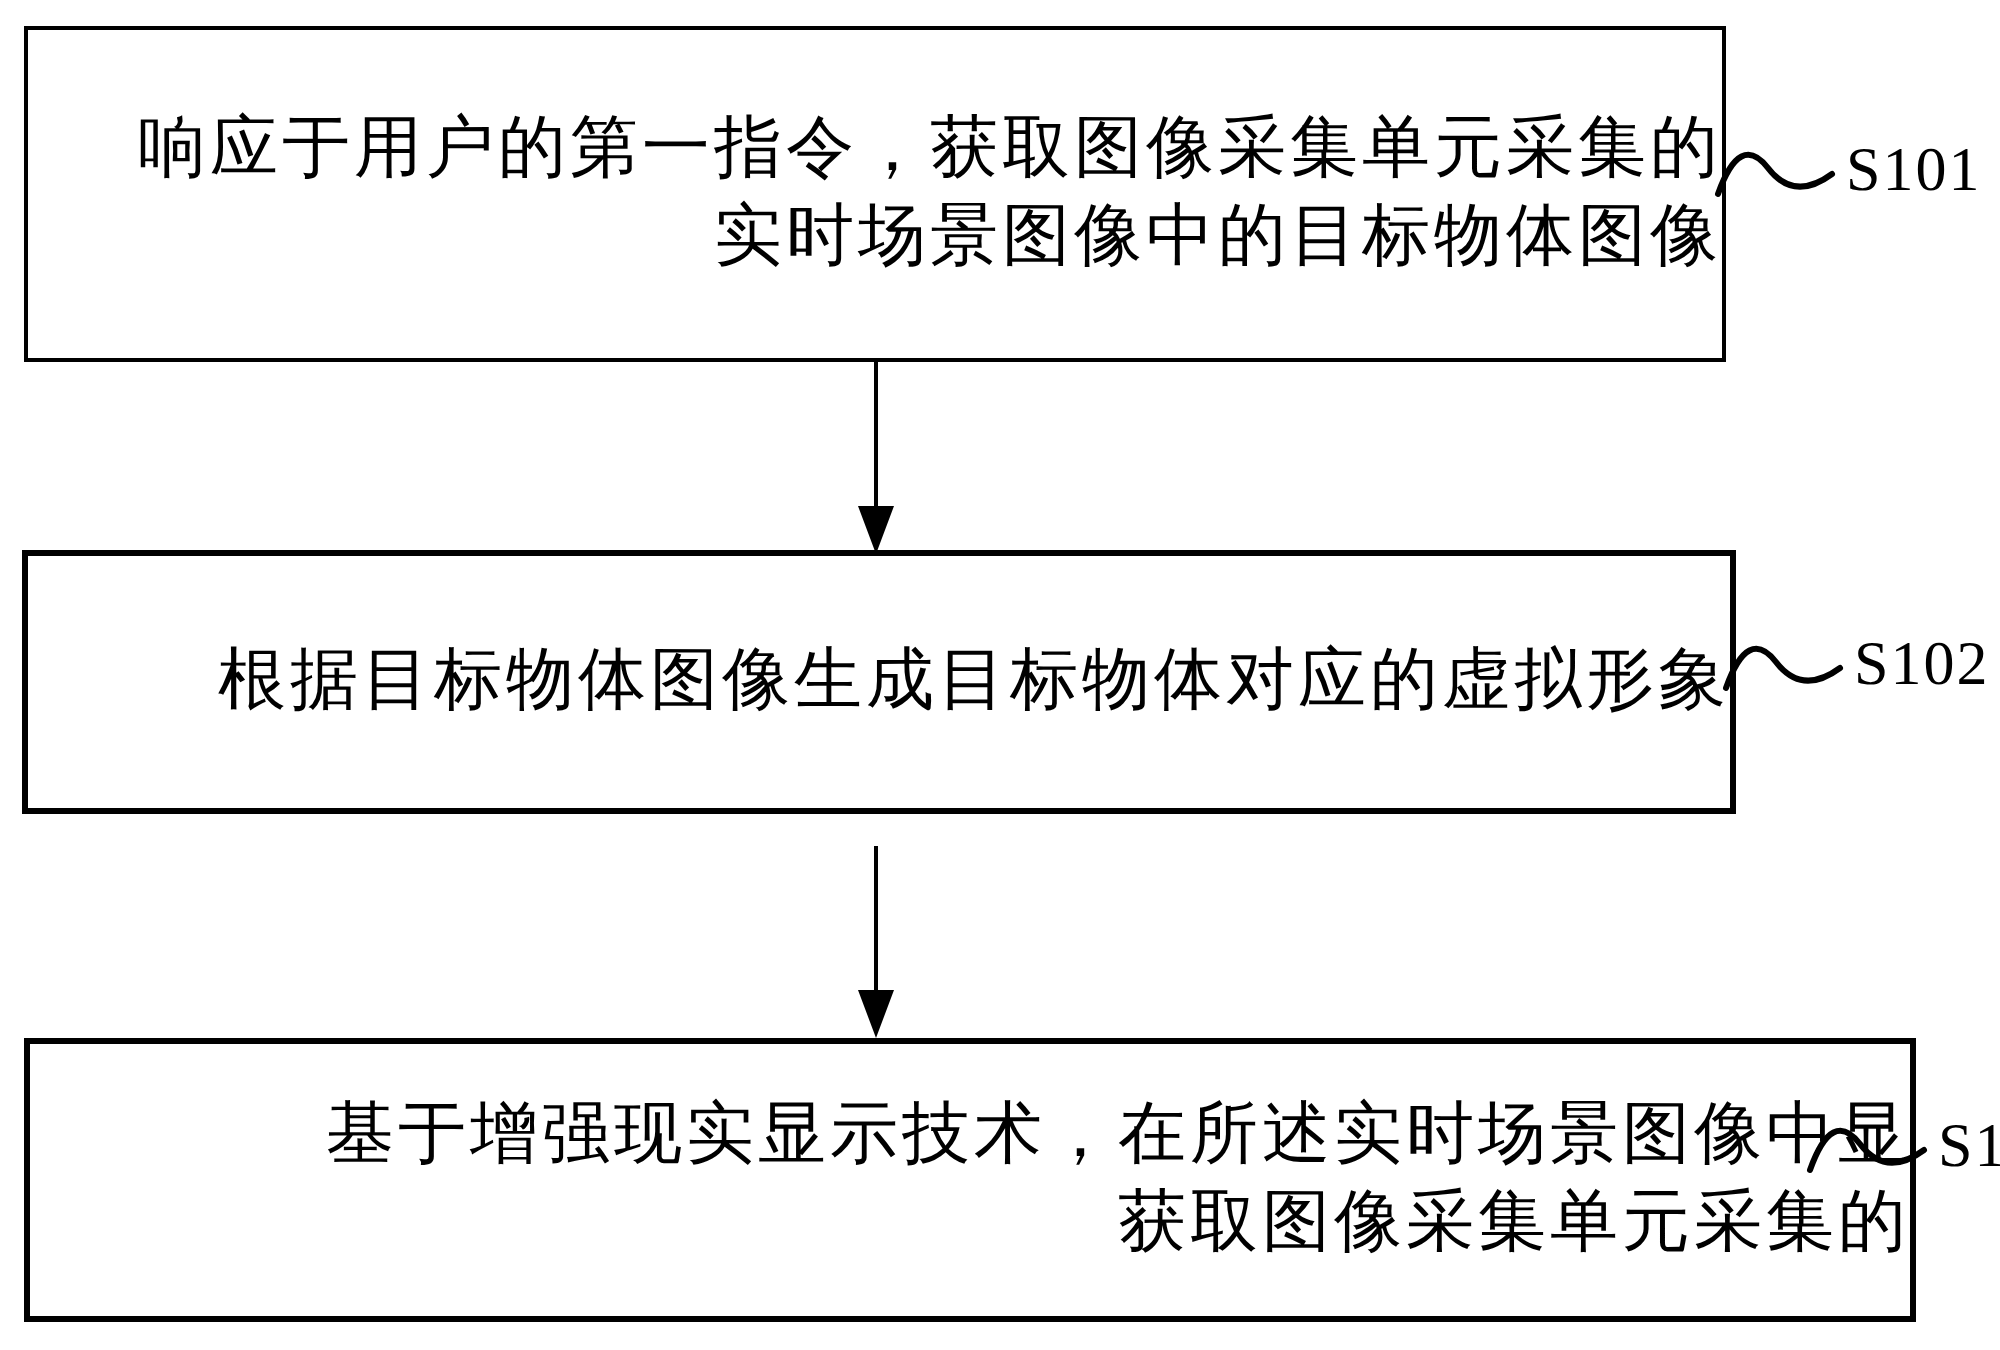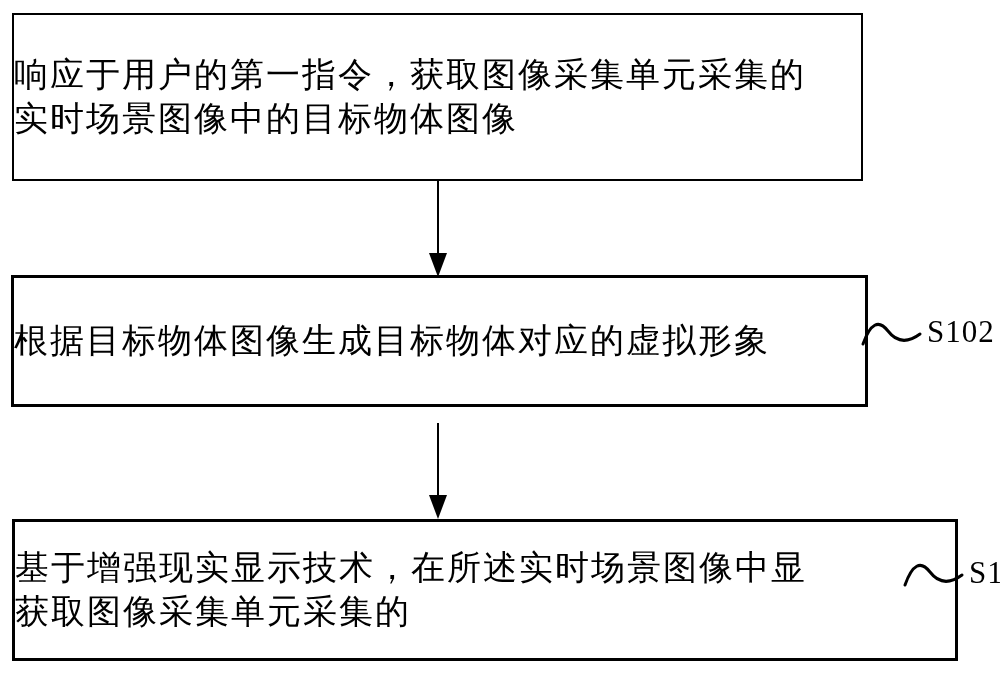--- a/index.html
+++ b/index.html
@@ -21,21 +21,21 @@
     background: #ffffff;
   }
   .process-box {
     position: absolute;
     background: #ffffff;
     border: 2px solid #000000;
     box-sizing: border-box;
     display: flex;
     flex-direction: column;
     justify-content: center;
-    align-items: flex-start;
+    align-items: flex-end;
     text-align: center;
   }
   .process-box .box-line {
     font-size: 34px;
     line-height: 44px;
     letter-spacing: 2px;
     white-space: nowrap;
   }
   #box-s101 { left: 12px;  top: 13px;  width: 851px; height: 168px; }
   #box-s102 { left: 11px;  top: 275px; width: 857px; height: 132px; border-width: 3px; }
@@ -109,20 +109,26 @@
   <div class="flow-arrow" id="arrow-2">
     <div class="shaft"></div>
     <div class="head"></div>
   </div>
 
   <div class="process-box" id="box-s103">
     <div class="box-line">基于增强现实显示技术，在所述实时场景图像中显</div>
     <div class="box-line">获取图像采集单元采集的</div>
   </div>
 
+  <div class="step-ref" id="ref-s101">
+    <svg class="wave-icon" width="62" height="38" viewBox="0 0 62 38">
+      <path d="M 2 27 Q 13 -4 27 14 Q 40 31 59 17" fill="none" stroke="#000" stroke-width="3" stroke-linecap="round"></path>
+    </svg>
+    <div class="step-label">S101</div>
+  </div>
 
   <div class="step-ref" id="ref-s102">
     <svg class="wave-icon" width="62" height="38" viewBox="0 0 62 38">
       <path d="M 2 27 Q 13 -4 27 14 Q 40 31 59 17" fill="none" stroke="#000" stroke-width="3" stroke-linecap="round"></path>
     </svg>
     <div class="step-label">S102</div>
   </div>
 
   <div class="step-ref" id="ref-s103">
     <svg class="wave-icon" width="62" height="38" viewBox="0 0 62 38">

